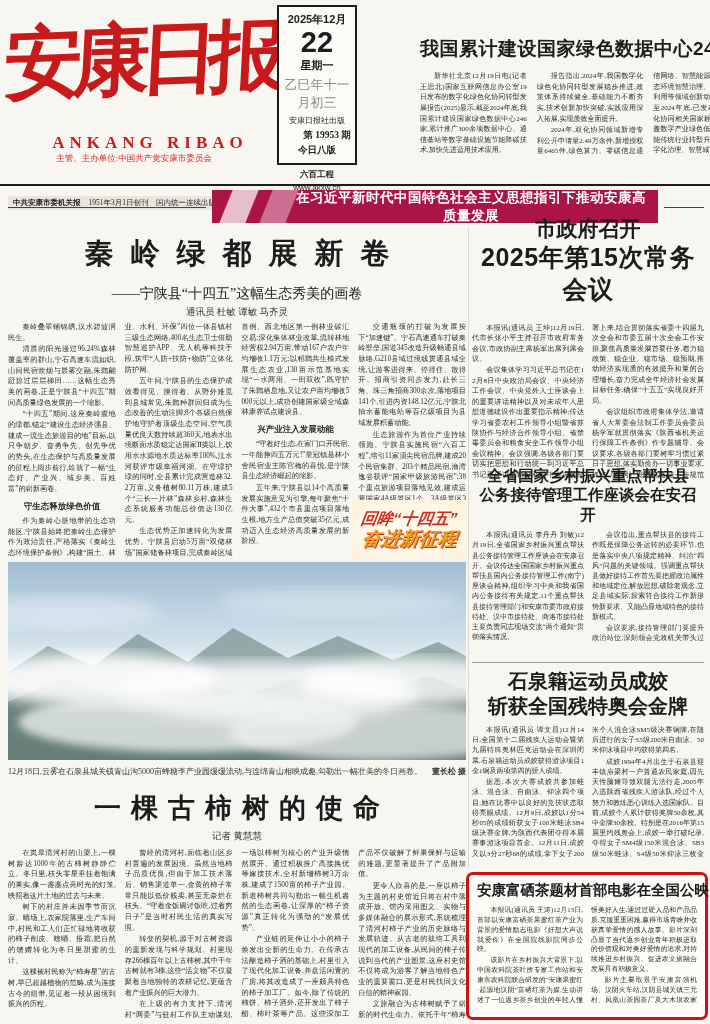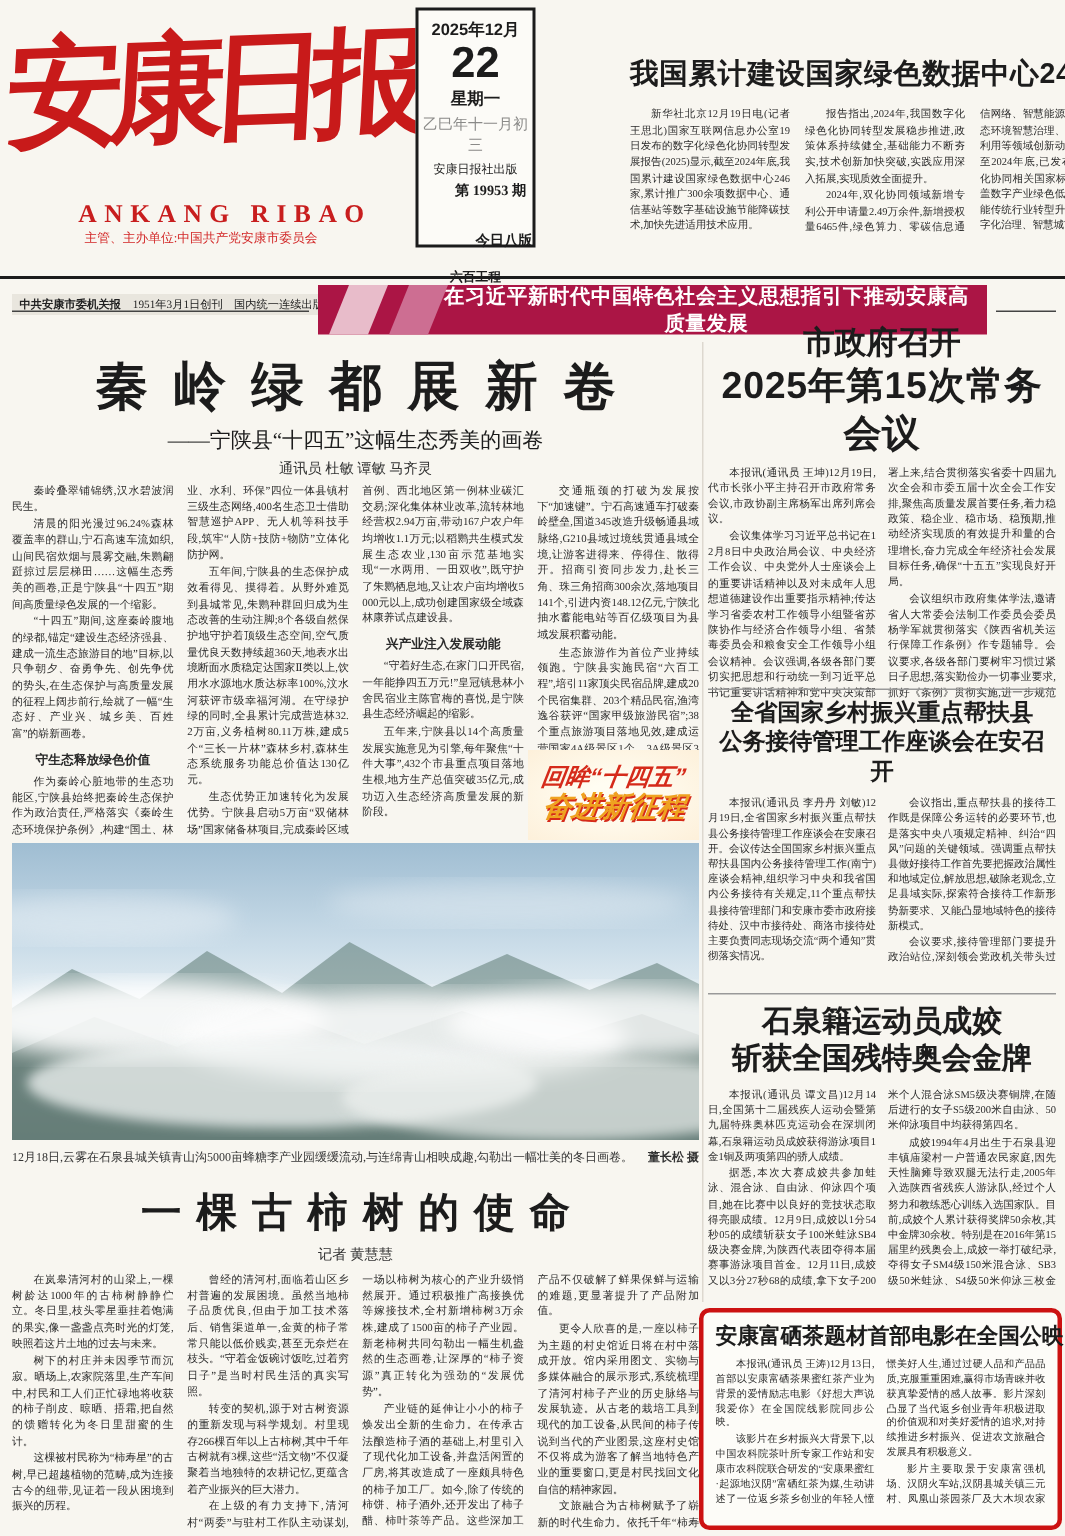--- a/index.html
+++ b/index.html
@@ -11,24 +11,24 @@
     color:#c81a1a;font-family:"DejaVu Serif",serif;letter-spacing:-10px;transform:rotate(-2deg) skewX(-5deg);
     white-space:nowrap;}
   .mast-latin{left:30px;top:133px;width:240px;text-align:center;color:#c81e1e;font-weight:bold;
     font-size:17px;letter-spacing:5px;font-family:"Liberation Serif",serif;}
   .mast-org{left:0;top:153px;width:268px;text-align:center;color:#d22626;font-weight:normal;font-size:8.5px;}
   .datebox{left:277px;top:5px;width:80px;height:160px;border:2px solid #1b1b1b;background:#fcfbf7;
     text-align:center;box-sizing:border-box;padding-top:5px;}
   .db-ym{font-size:11px;font-weight:bold;font-family:"Liberation Sans",sans-serif;}
   .db-day{font-size:29px;font-weight:bold;line-height:1.05;font-family:"Liberation Sans",sans-serif;}
   .db-week{font-size:11px;font-weight:bold;margin-top:1px;}
-  .db-lunar{font-size:10px;color:#8a8a88;margin-top:3px;}
+  .db-lunar{font-size:13px;color:#8a8a88;margin-top:3px;}
   .db-pub{font-size:8px;margin-top:3px;}
   .db-issue{font-size:9.5px;font-weight:bold;margin-top:3px;padding-left:20px;}
-  .db-pages{font-size:9.5px;font-weight:bold;margin-top:20px;text-align:right;}
+  .db-pages{font-size:9.5px;font-weight:bold;margin-top:2px;}
   .db-site{font-size:8.5px;font-weight:bold;margin-top:12px;}
   .db-url{font-size:8px;margin-top:2px;font-family:"Liberation Sans",sans-serif;}
   
   .topnews{left:380px;top:36px;width:340px;margin-left:40px;}
   .tn-h{font-size:19px;font-weight:bold;font-family:"Liberation Sans",sans-serif;white-space:nowrap;letter-spacing:.5px;}
   .tn-body{margin-top:9px;height:104px;column-count:3;column-gap:10px;overflow:hidden;
     font-size:7px;line-height:1.52;text-align:justify;word-break:break-all;color:#2b2b2b;}
   .mast-strip{left:8px;top:168px;width:388px;background:#e9e6de;font-size:7.5px;padding:2px 5px;
     color:#222;box-sizing:border-box;white-space:nowrap;margin-top:28px;}
   .mast-strip b{margin-right:8px;}
@@ -41,37 +41,37 @@
   .deco2{background:#cd6e92;margin-left:4px;}
   .banner-text{flex:1;text-align:center;color:#fff;font-weight:bold;font-size:13.5px;
     font-family:"Liberation Sans",sans-serif;letter-spacing:.5px;padding-right:8px;}
   
   .para{text-indent:2em;margin:0 0 1px 0;}
   .subhead{text-indent:0;text-align:center;font-weight:bold;font-size:8.5px;margin:5px 0 4px;
     font-family:"Liberation Sans",sans-serif;}
   .colbody{overflow:hidden;text-align:justify;word-break:break-all;color:#2b2b2b;}
   .vline{left:468px;top:228px;width:1px;height:640px;background:#ddd8cf;}
   
-  .lead-h{left:8px;top:234px;width:458px;text-align:center;font-size:35px;font-weight:bold;
+  .lead-h{left:8px;top:234px;width:458px;text-align:center;font-size:29px;font-weight:bold;
     letter-spacing:17px;padding-left:17px;box-sizing:border-box;white-space:nowrap;}
   .lead-sub{left:8px;top:285px;width:458px;text-align:center;font-size:14px;}
   .lead-by{left:8px;top:306px;width:458px;text-align:center;font-size:9.5px;color:#333;}
   .lead-body{left:8px;top:322px;width:458px;height:238px;column-count:4;column-gap:9px;
     font-size:7.2px;line-height:1.48;position:relative;}
   .promo{right:0;bottom:0;width:114px;height:60px;background:radial-gradient(ellipse at center,#fffdf2 20%,#fdf0da 100%);
     display:flex;flex-direction:column;justify-content:center;align-items:center;transform:none;}
   .promo-l1{font-size:16px;font-weight:bold;font-style:italic;color:#d52a1a;
     font-family:"Liberation Sans",sans-serif;transform:skewX(-8deg);line-height:1.1;}
   .promo-l2{font-size:19px;font-weight:bold;font-style:italic;color:#efa220;
     font-family:"Liberation Sans",sans-serif;text-shadow:1px 1px 0 #d52a1a;transform:skewX(-8deg);line-height:1.15;}
   
   .r-art{left:472px;width:232px;}
   .r-h{text-align:center;font-weight:bold;font-family:"Liberation Sans",sans-serif;line-height:1.25;}
   .gov-h1{font-size:21px;}.gov-h2{font-size:25px;letter-spacing:.5px;}
-  .gov-body{margin-top:5px;height:158px;column-count:2;column-gap:8px;font-size:7.1px;line-height:1.47;}
+  .gov-body{margin-top:18px;height:158px;column-count:2;column-gap:8px;font-size:7.1px;line-height:1.47;}
   .hr-thin{left:472px;width:232px;height:1px;background:#999;}
   .forum-h{font-size:15.5px;}
   .forum-body{margin-top:6px;height:122px;column-count:2;column-gap:8px;font-size:7px;line-height:1.46;}
   .ath-h{font-size:20px;}
   .ath-body{margin-top:6px;height:142px;column-count:2;column-gap:8px;font-size:7px;line-height:1.46;}
   .moviebox{left:466px;top:872px;width:242px;height:148px;border:3px solid #cc1212;border-radius:7px;
     background:#fdfcf8;box-sizing:border-box;padding:6px 8px 4px;}
   .movie-h{text-align:center;font-size:14.5px;font-weight:bold;font-family:"Liberation Sans",sans-serif;
     white-space:nowrap;margin-bottom:5px;}
   .movie-body{height:105px;column-count:2;column-gap:8px;font-size:6.8px;line-height:1.45;}

